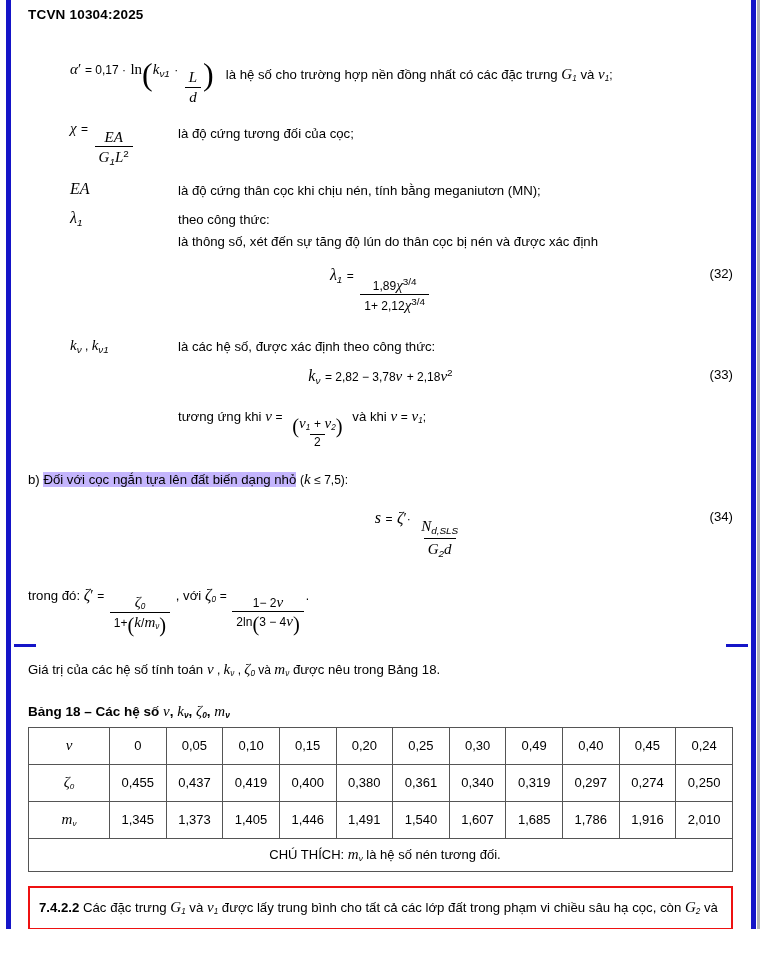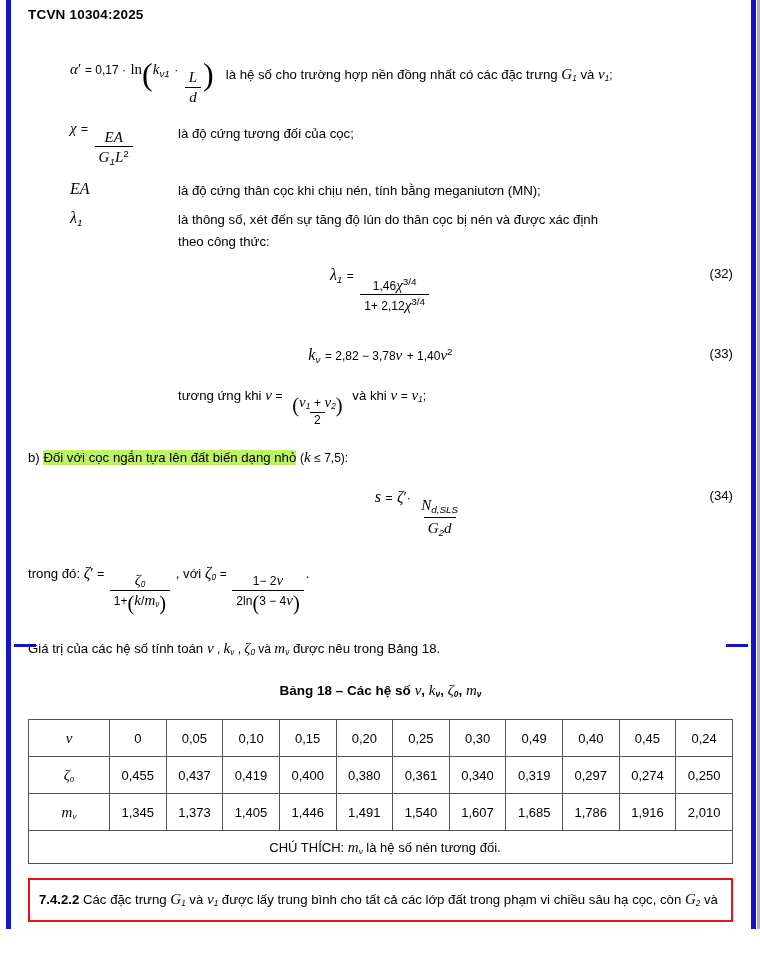--- a/index.html
+++ b/index.html
@@ -119,21 +119,21 @@
     line-height: 0;
   }
   .medparen {
     font-size: 1.55em;
     font-family: "Liberation Serif", serif;
     font-style: normal;
     vertical-align: -0.22em;
     line-height: 0;
   }
 
-  .hl-green { background: #bef264; }
+  .hl-green { background: #c4b5fd; }
 
   
   table.coef {
     border-collapse: collapse;
     width: 705px;
     table-layout: fixed;
   }
   table.coef td {
     border: 1px solid #555;
     height: 34px;
@@ -144,24 +144,24 @@
   table.coef td.head {
     width: 78px;
   }
   td.note {
     text-align: right;
     padding-left: 10px;
     height: 30px !important;
     font-size: 12.4px;
   }
   .tbl-title {
-    text-align: center;
+    text-align: left;
     font-size: 13.5px;
     font-weight: bold;
-    margin-bottom: 20px;
+    margin-bottom: 6px;
   }
 
   .redbox {
     border: 2px solid #ee1111;
     padding: 7px 9px 7px 9px;
     box-sizing: border-box;
   }
   .redbox .txt { line-height: 1.72; }
   .sp8  { height: 8px; }
   .sp10 { height: 10px; }
@@ -225,46 +225,52 @@
       <div class="desc-col txt">là độ cứng thân cọc khi chịu nén, tính bằng meganiutơn (MN);</div>
     </div>
 
     <div class="sp8"></div>
 
     <div class="row">
       <div class="sym-col">
         <span class="m" style="font-size:16px;">λ</span><span class="sub-i">1</span>
       </div>
       <div class="desc-col txt">
+        <div>theo công thức:</div>
         <div>là thông số, xét đến sự tăng độ lún do thân cọc bị nén và được xác định</div>
-        <div>theo công thức:</div>
       </div>
     </div>
 
     <div class="sp14"></div>
 
     <div class="eqline">
       <div>
         <span class="m" style="font-size:16px;">λ</span><span class="sub-i">1</span> <span class="mn">=</span>
         <span class="frac" style="vertical-align:-0.6em;">
-          <span class="num"><span class="mn">1,46</span><span class="m">χ</span><sup>3/4</sup></span>
+          <span class="num"><span class="mn">1,89</span><span class="m">χ</span><sup>3/4</sup></span>
           <span class="den"><span class="mn">1+ 2,12</span><span class="m">χ</span><sup>3/4</sup></span>
         </span>
       </div>
       <div class="eqnum">(32)</div>
     </div>
 
     <div class="sp22"></div>
 
+    <div class="row">
+      <div class="sym-col">
+        <span class="m" style="font-size:15px;">k</span><span class="sub-i">ν</span><span class="mn"> , </span><span class="m" style="font-size:15px;">k</span><span class="sub-i">ν1</span>
+      </div>
+      <div class="desc-col txt">là các hệ số, được xác định theo công thức:</div>
+    </div>
 
     <div class="sp10"></div>
 
     <div class="eqline">
       <div>
-        <span class="m" style="font-size:16px;">k</span><span class="sub-i">ν</span> <span class="mn">= 2,82 − 3,78</span><span class="m">ν</span> <span class="mn">+ 1,40</span><span class="m">ν</span><sup>2</sup>
+        <span class="m" style="font-size:16px;">k</span><span class="sub-i">ν</span> <span class="mn">= 2,82 − 3,78</span><span class="m">ν</span> <span class="mn">+ 2,18</span><span class="m">ν</span><sup>2</sup>
       </div>
       <div class="eqnum">(33)</div>
     </div>
 
     <div class="sp18"></div>
 
     <div class="row">
       <div class="sym-col"></div>
       <div class="desc-col txt">
         <span>tương ứng khi</span>

